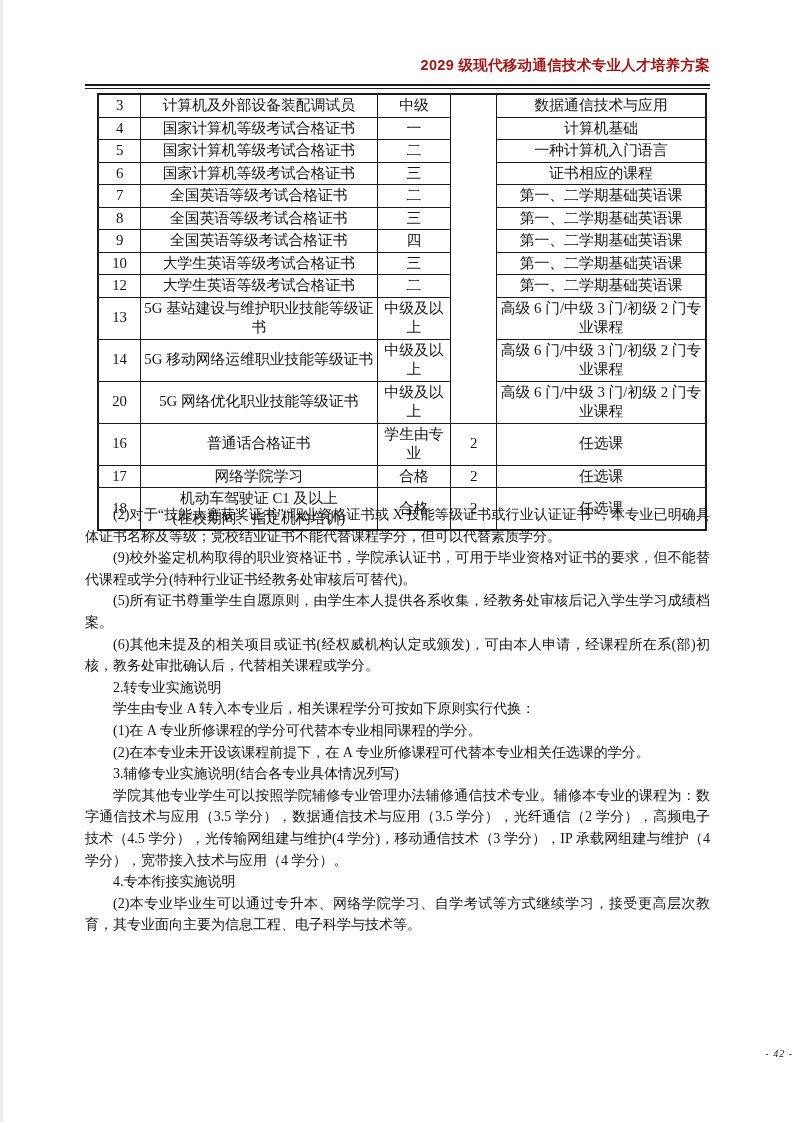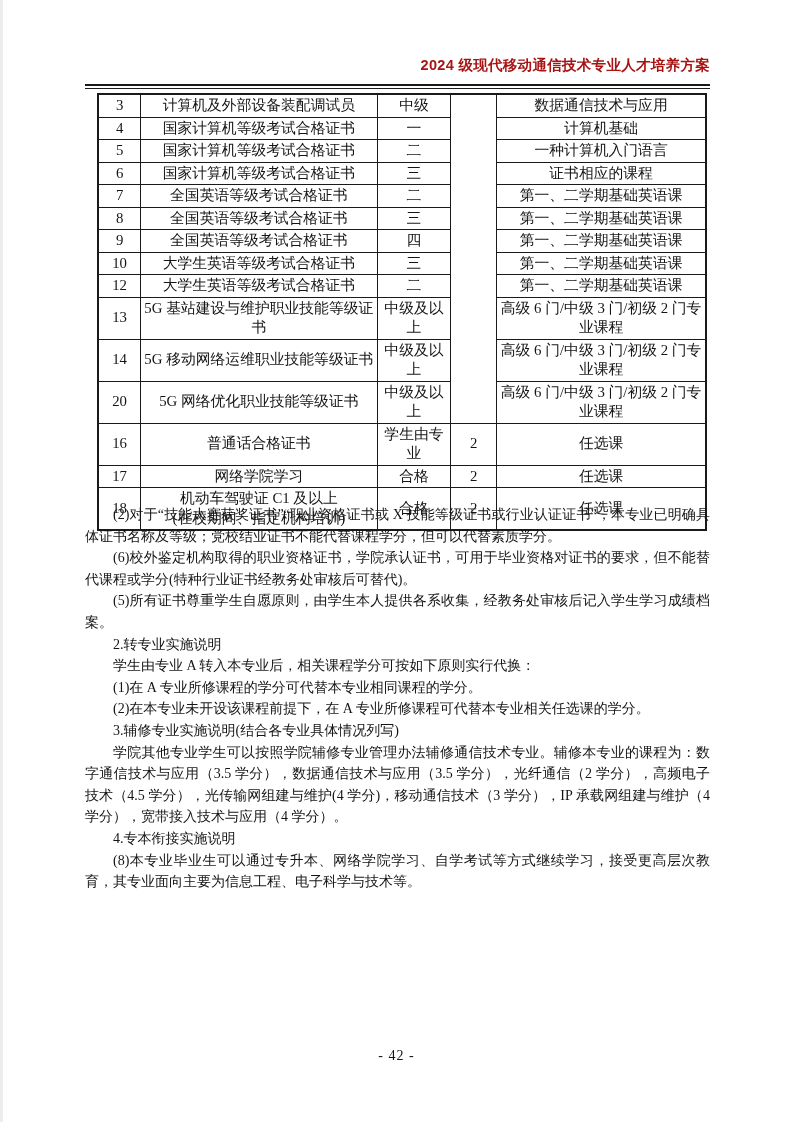--- a/index.html
+++ b/index.html
@@ -33,29 +33,29 @@
   .col-level { width:71px; }
   .col-credit{ width:44px; }
   .col-course{ width:201px; }
   .paragraphs {
     position:absolute; top:504px; left:85px; width:625px;
     font-size:14px; line-height:21.6px; text-align:justify;
   }
   .paragraphs p { margin:0; text-indent:2em; }
   .page-footer {
     position:absolute; top:1048px; left:0; width:100%;
-    text-align:center; font-size:14px; letter-spacing:1px;
+    text-align:right; font-size:10px; letter-spacing:1px;font-style:italic;
   }
 </style>
 </head>
 <body>
 
 <div class="page">
 
-  <div class="header-title">2024 级现代移动通信技术专业人才培养方案</div>
+  <div class="header-title">2029 级现代移动通信技术专业人才培养方案</div>
 
   <div class="header-rule"></div>
 
   <table class="cert-table">
     <colgroup>
       <col class="col-no">
         <col class="col-name">
         <col class="col-level">
       <col class="col-credit">
         <col class="col-course">
@@ -154,27 +154,28 @@
 (在校期间、指定机构培训)</td>
           <td>合格</td>
           <td>2</td>
           <td>任选课</td>
         </tr>
       </tbody>
   </table>
 
   <div class="paragraphs">
       <p>(2)对于“技能大赛获奖证书”“职业资格证书或 X 技能等级证书或行业认证证书”，本专业已明确具体证书名称及等级；党校结业证书不能代替课程学分，但可以代替素质学分。</p>
-      <p>(6)校外鉴定机构取得的职业资格证书，学院承认证书，可用于毕业资格对证书的要求，但不能替代课程或学分(特种行业证书经教务处审核后可替代)。</p>
+      <p>(9)校外鉴定机构取得的职业资格证书，学院承认证书，可用于毕业资格对证书的要求，但不能替代课程或学分(特种行业证书经教务处审核后可替代)。</p>
       <p>(5)所有证书尊重学生自愿原则，由学生本人提供各系收集，经教务处审核后记入学生学习成绩档案。</p>
+      <p>(6)其他未提及的相关项目或证书(经权威机构认定或颁发)，可由本人申请，经课程所在系(部)初核，教务处审批确认后，代替相关课程或学分。</p>
       <p>2.转专业实施说明</p>
       <p>学生由专业 A 转入本专业后，相关课程学分可按如下原则实行代换：</p>
       <p>(1)在 A 专业所修课程的学分可代替本专业相同课程的学分。</p>
       <p>(2)在本专业未开设该课程前提下，在 A 专业所修课程可代替本专业相关任选课的学分。</p>
       <p>3.辅修专业实施说明(结合各专业具体情况列写)</p>
       <p>学院其他专业学生可以按照学院辅修专业管理办法辅修通信技术专业。辅修本专业的课程为：数字通信技术与应用（3.5 学分），数据通信技术与应用（3.5 学分），光纤通信（2 学分），高频电子技术（4.5 学分），光传输网组建与维护(4 学分)，移动通信技术（3 学分），IP 承载网组建与维护（4 学分），宽带接入技术与应用（4 学分）。</p>
       <p>4.专本衔接实施说明</p>
-      <p>(8)本专业毕业生可以通过专升本、网络学院学习、自学考试等方式继续学习，接受更高层次教育，其专业面向主要为信息工程、电子科学与技术等。</p>
+      <p>(2)本专业毕业生可以通过专升本、网络学院学习、自学考试等方式继续学习，接受更高层次教育，其专业面向主要为信息工程、电子科学与技术等。</p>
     </div>
 
   <div class="page-footer">- 42 -</div>
 
 </div>
 
 </body></html>

